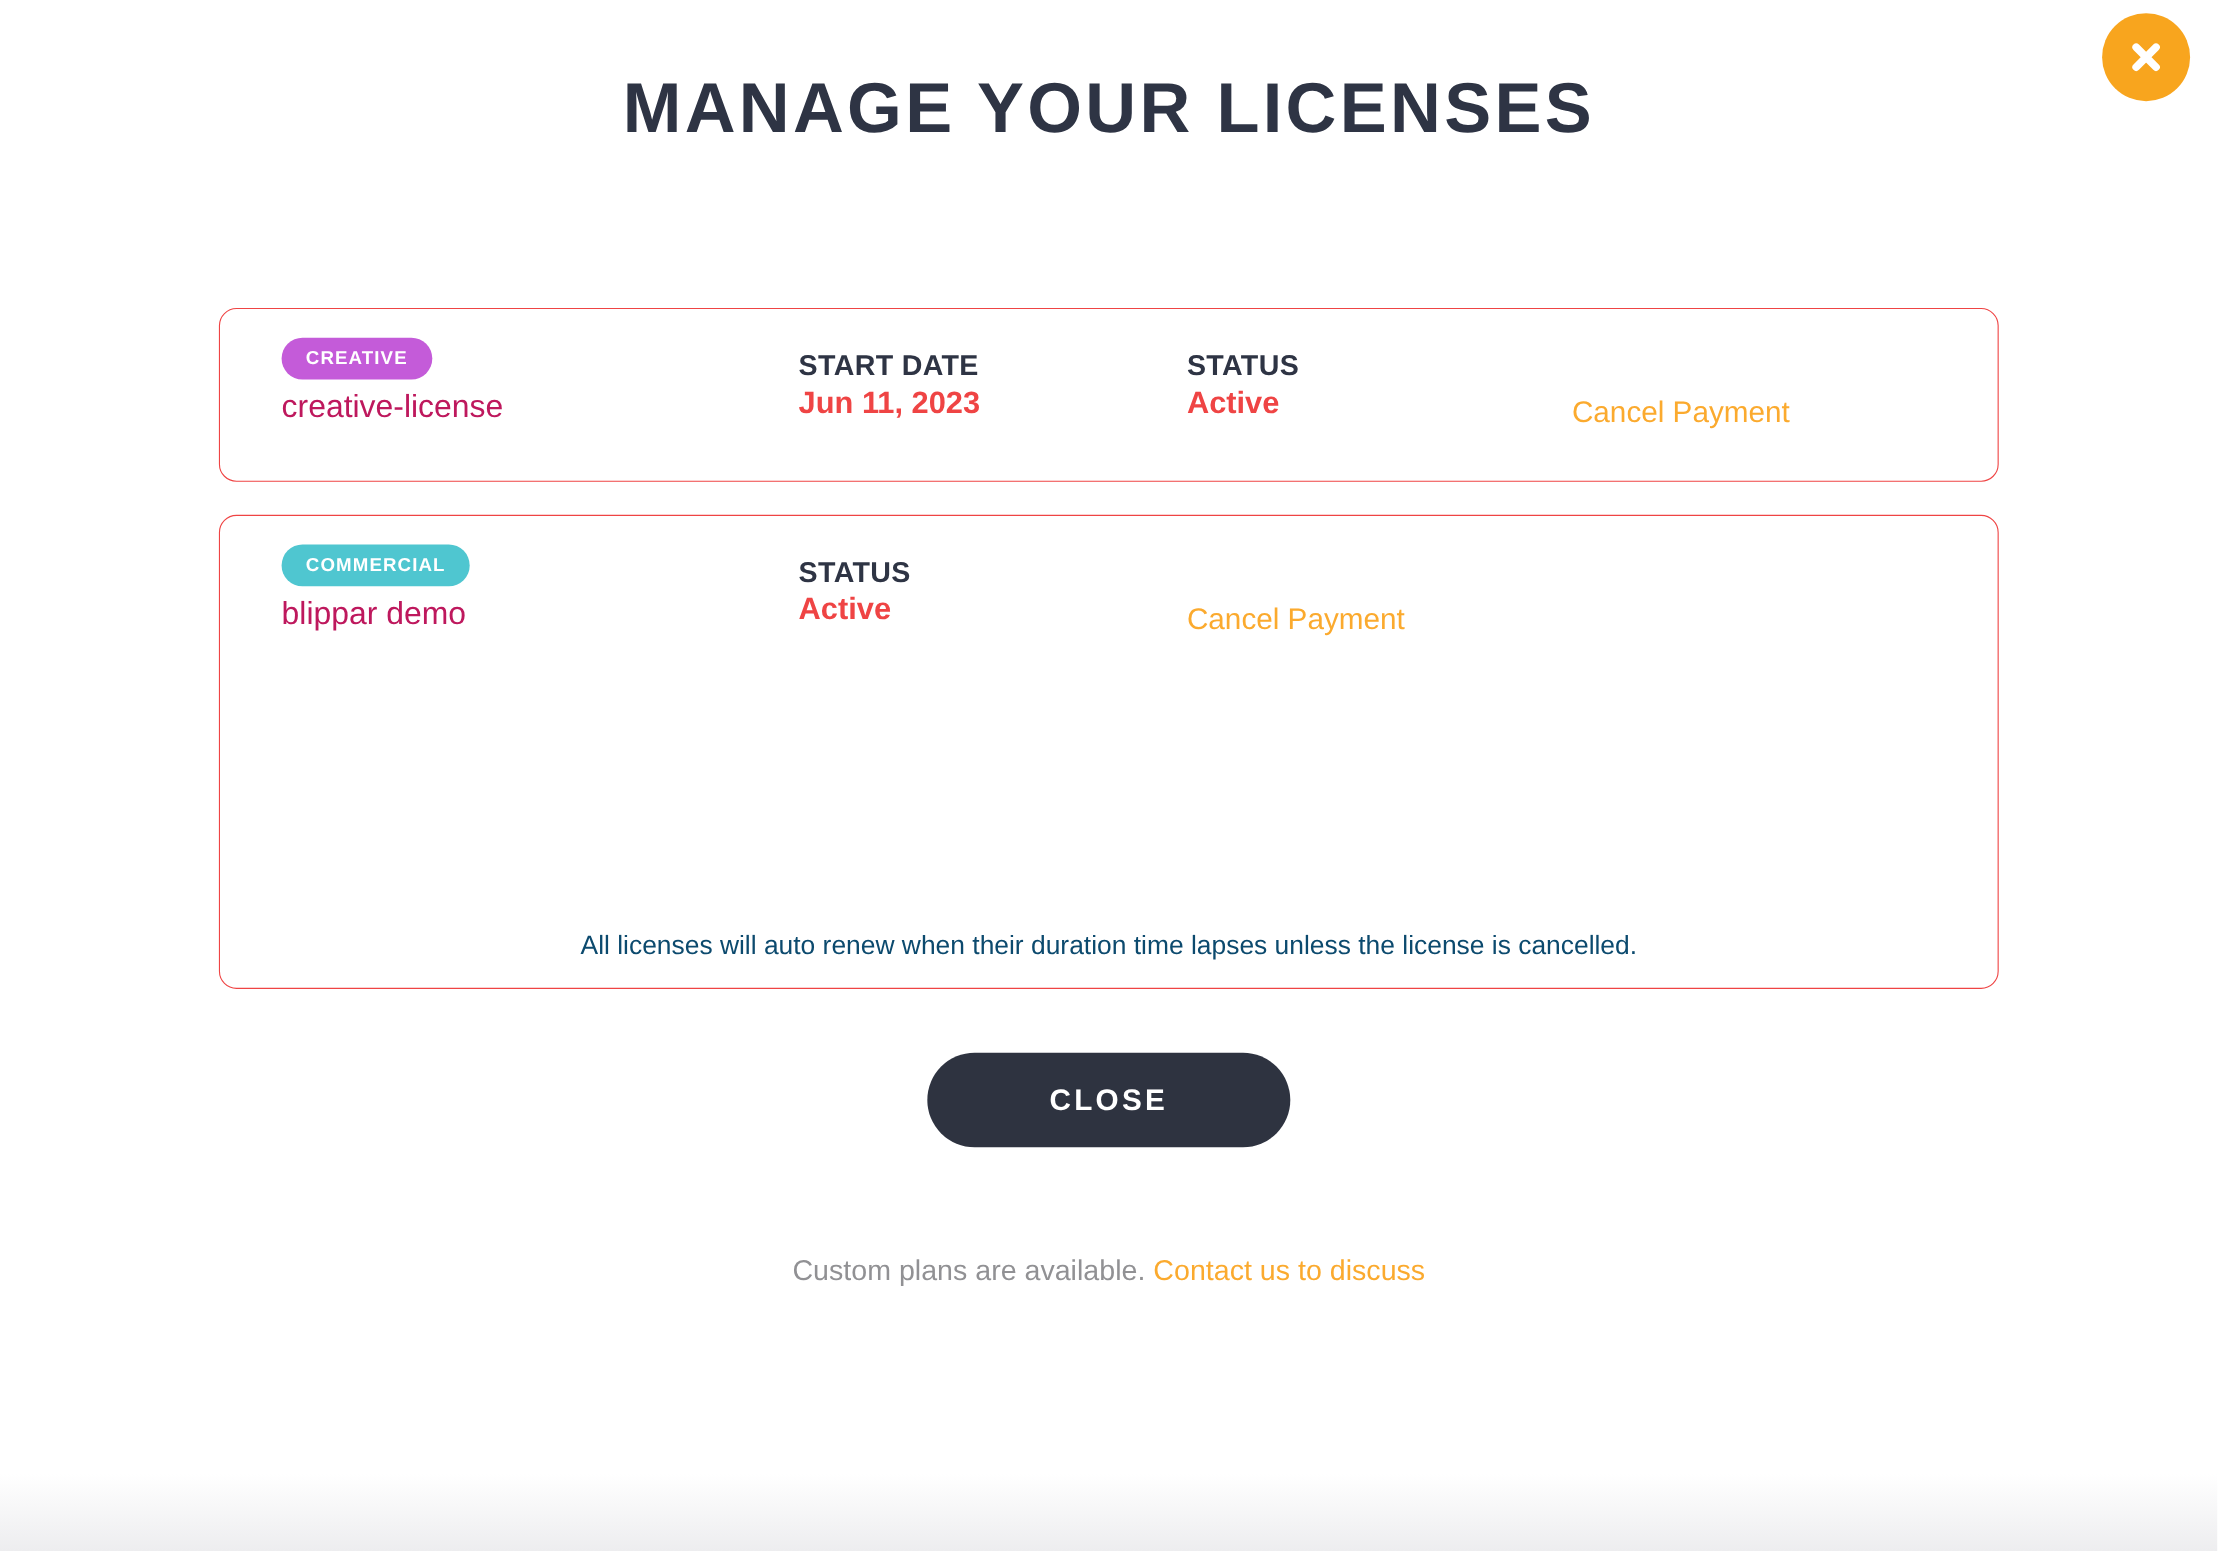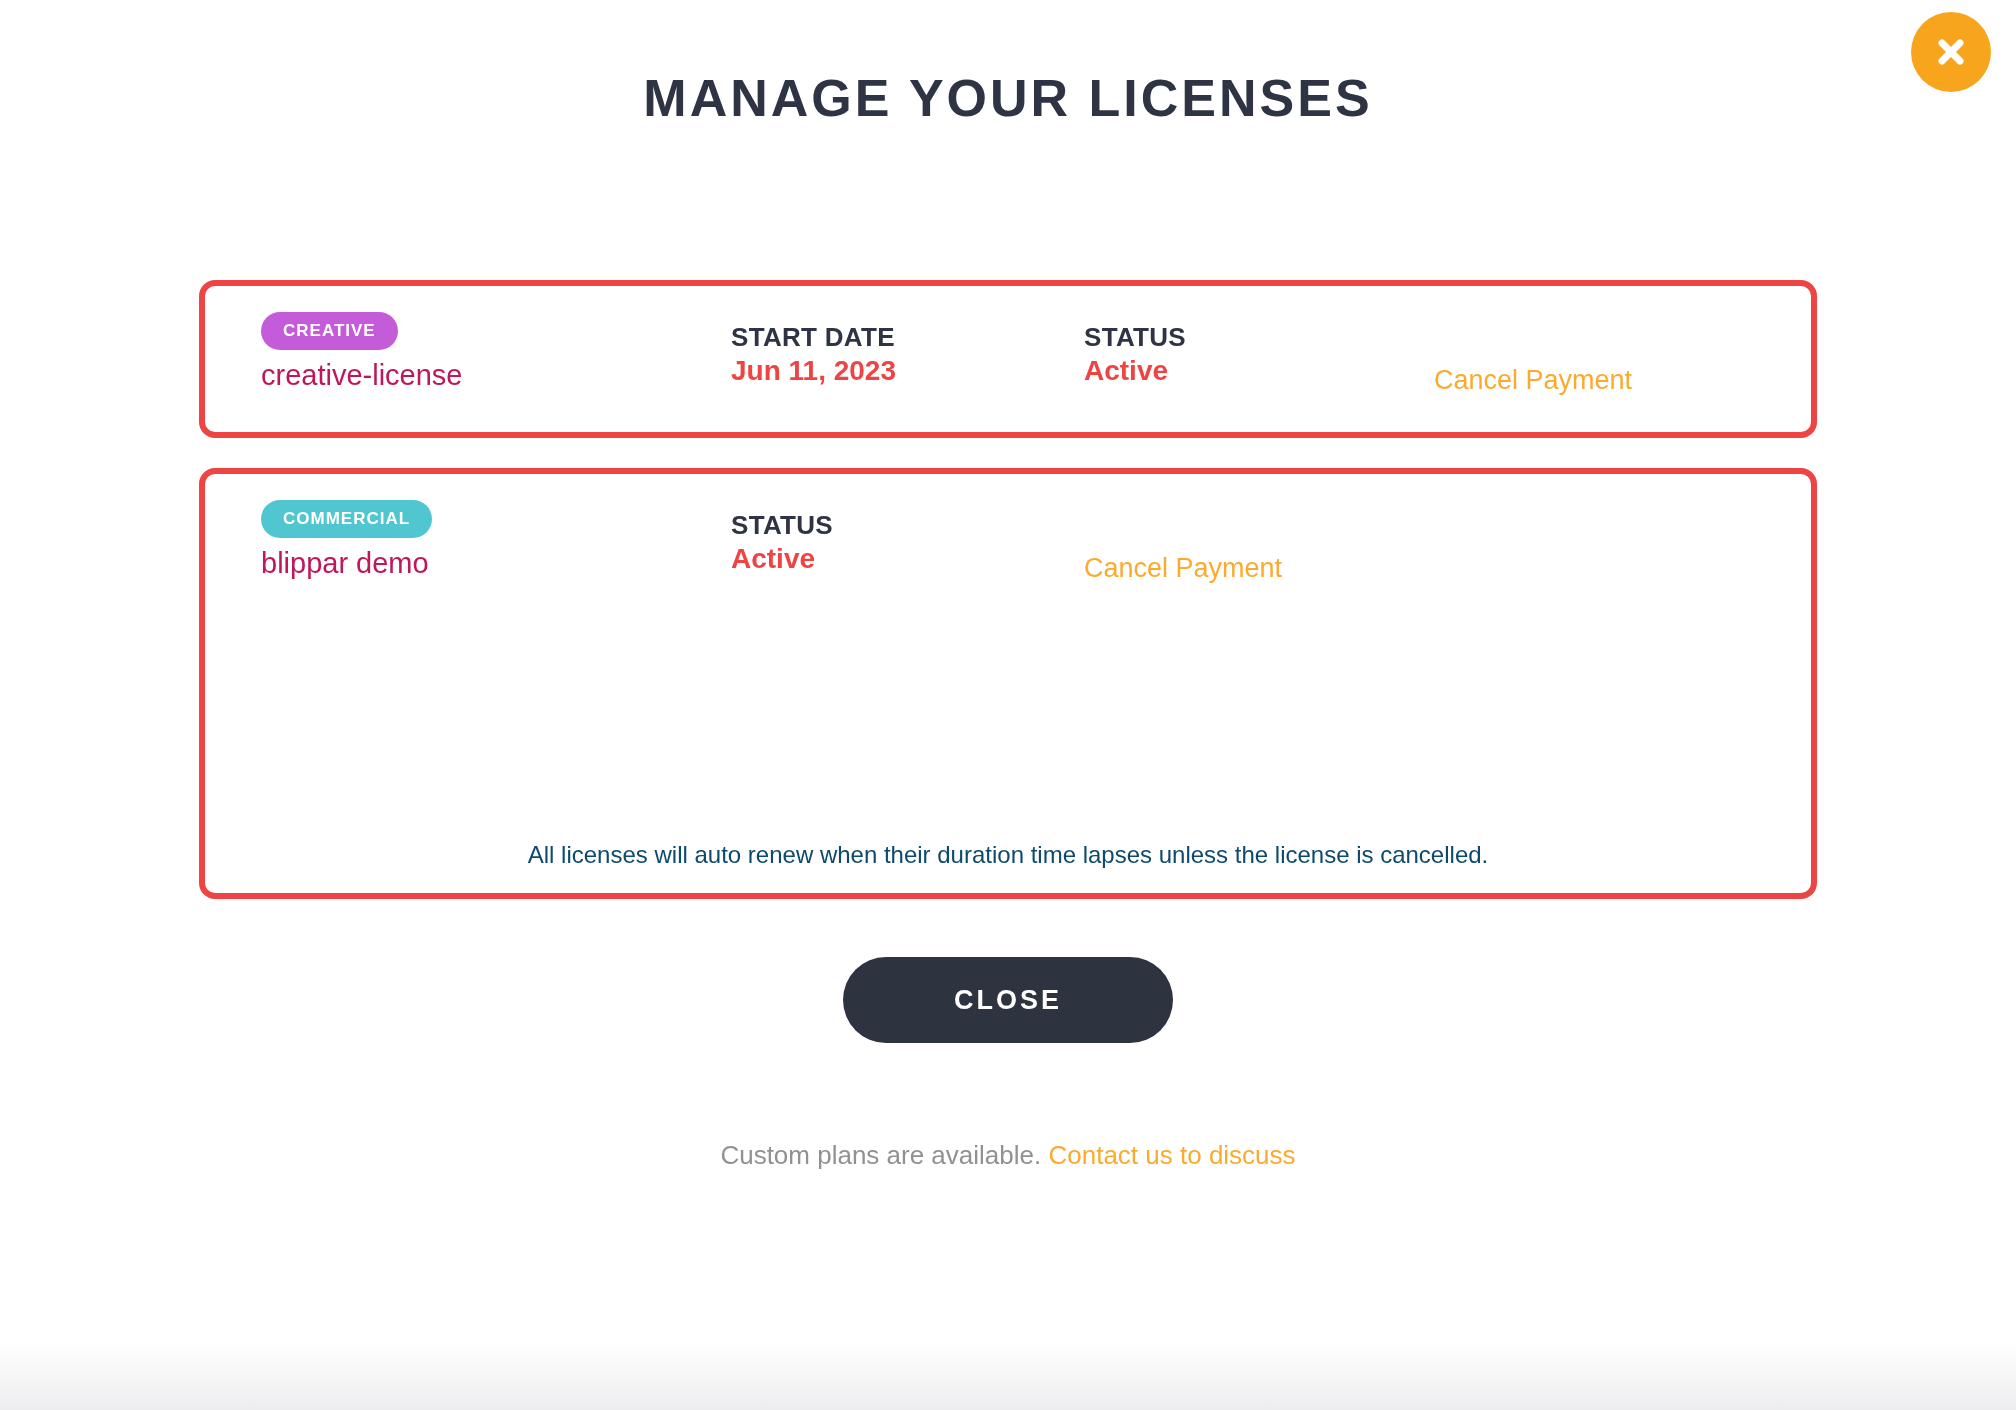--- a/index.html
+++ b/index.html
@@ -36,35 +36,35 @@
     display: flex;
     align-items: center;
     justify-content: center;
     padding: 0;
   }
 
   
   .modal-title {
     padding-top: 70px;
     text-align: center;
-    font-size: 52px;
+    font-size: 64px;
     line-height: 56px;
     font-weight: 700;
     letter-spacing: 3px;
     color: #2e3444;
   }
 
   
   .cards {
     width: 1618px;
     margin: 154px auto 0;
   }
   .card {
     position: relative;
-    border: 6px solid #ef4444;
+    border: 1px solid #ef4444;
     border-radius: 16px;
     background: #ffffff;
     display: grid;
     grid-template-columns: 470px 353px 350px 1fr;
     align-content: start;
     padding: 26px 30px 0 56px;
   }
   .card-creative { height: 158px; }
   .card-commercial { height: 431px; margin-top: 30px; }
 

